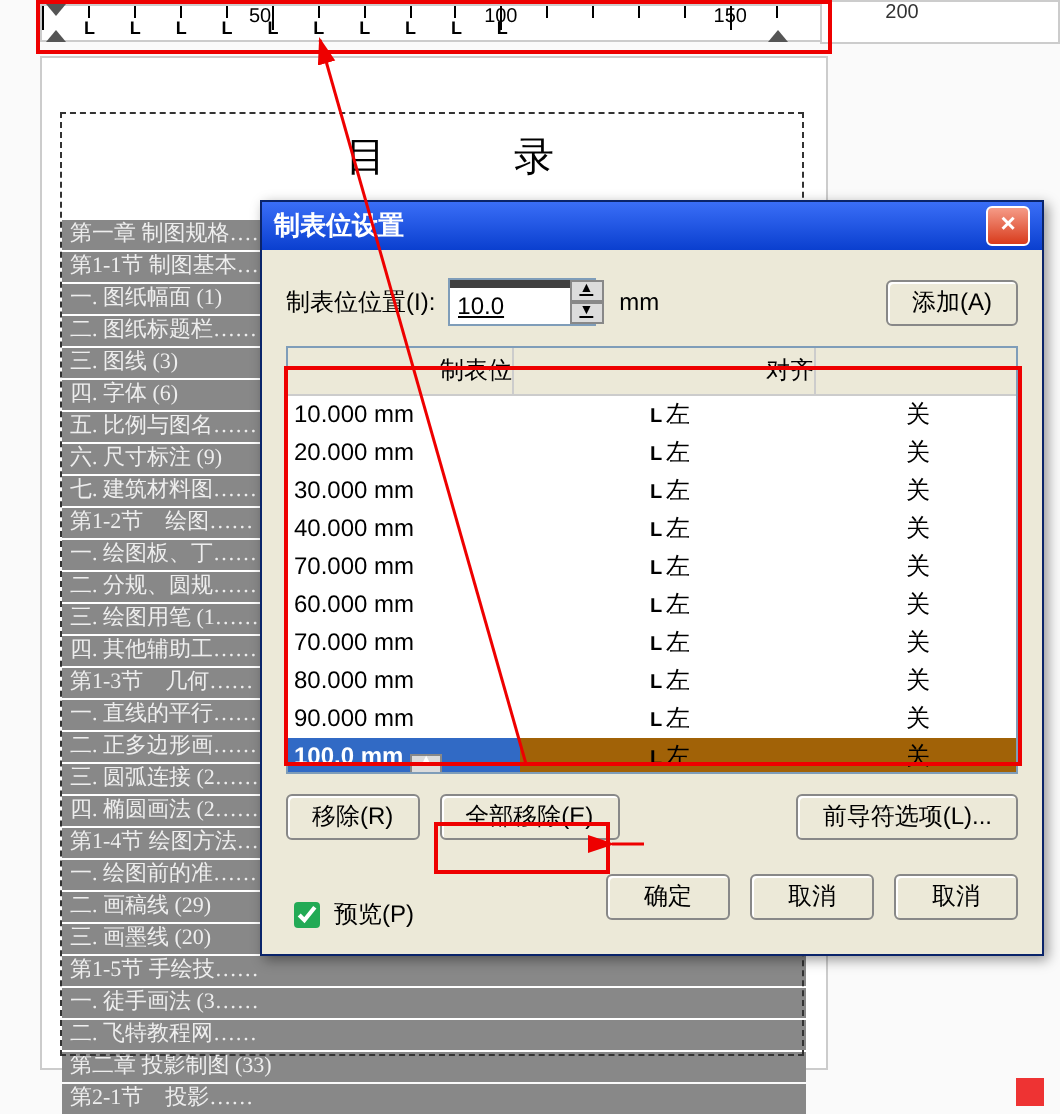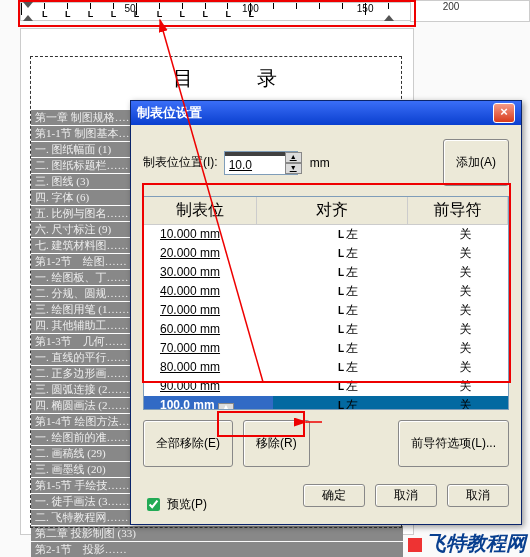--- a/index.html
+++ b/index.html
@@ -26,34 +26,34 @@
 #titlebar{height:24px;background:linear-gradient(#3a6ef7,#0a3fcf);color:#fff;font-weight:bold;font-size:13px;line-height:24px;padding:0 6px;display:flex;justify-content:space-between;align-items:center;}
 #titlebar .x{width:20px;height:18px;background:linear-gradient(#f59b87,#d83b1c);border:1px solid #fff;border-radius:3px;text-align:center;line-height:16px;color:#fff;font-weight:bold;font-family:Arial;}
 .dlg-body{padding:14px 12px 10px;}
 .row1{display:flex;align-items:center;gap:6px;margin-bottom:10px;}
 .row1 label{white-space:nowrap;}
 .spin{display:flex;align-items:flex-end;border:1px solid #7f9db9;background:#404040;width:72px;text-decoration:underline;}
 .spin input{border:none;width:52px;padding:2px 4px;font-size:12px;outline:none;}
 .spin .sbtns{display:flex;flex-direction:column;}
 .spin .sb{width:15px;height:9px;background:#dcdcdc;border:1px solid #888;font-size:7px;line-height:7px;text-align:center;cursor:pointer;}
 .unit{margin:0 6px;}
-button.win{background:#ece9d8;border:1px solid #888;border-radius:3px;padding:14px 12px;font-size:12px;cursor:pointer;box-shadow:inset 1px 1px #fff;}
+button.win{background:#ece9d8;border:1px solid #888;border-radius:3px;padding:2px 12px;font-size:12px;cursor:pointer;box-shadow:inset 1px 1px #fff;}
 
 .tbl{border:1px solid #7f9db9;background:#fff;height:212px;overflow:hidden;margin-bottom:10px;}
 .thead{display:flex;background:#ece9d8;border-bottom:1px solid #ccc;}
-.thead div{padding:3px 0;text-align:center;border-right:1px solid #ccc;font-size:16px;}
+.thead div{padding:3px 0;text-align:right;border-right:1px solid #ccc;font-size:12px;}
 .c1{width:112px;}.c2{width:150px;}.c3{flex:1;}
 .tbody{}
 .trow{display:flex;height:19px;line-height:19px;}
 .trow div{border-right:1px solid transparent;}
-.trow .c1{padding-left:16px;text-decoration:underline;}
+.trow .c1{padding-left:3px;}
 .trow .c2{text-align:center;}
 .trow .c3{text-align:center;}
 .tag{display:inline-block;font-weight:bold;font-size:10px;margin-right:2px;}
-.trow.sel{background:#0369a1;}
+.trow.sel{background:#a16207;}
 .trow.sel .c1{background:#316ac5;color:#fff;font-weight:bold;}
 .trow .spinfaux{display:inline-flex;align-items:center;}
 .trow .spinfaux .sb2{width:14px;height:8px;background:#dcdcdc;border:1px solid #888;font-size:7px;line-height:6px;text-align:center;}
 .btnrow{display:flex;gap:10px;margin-bottom:10px;}
 .btnrow .spacer{flex:1;}
 .chk{display:flex;align-items:center;gap:4px;margin-top:18px;}
 .chk input{accent-color:#2a5;}
 .btnrow2{display:flex;align-items:center;gap:10px;}
 .btnrow2 .spacer{flex:1;}
 button.win.wide{padding:2px 18px;}
@@ -164,21 +164,20 @@
       </div>
       <span class="unit">mm</span>
       <span style="flex:1"></span>
       <button class="win">添加(A)</button>
     </div>
 
     <div class="tbl">
       <div class="thead">
         <div class="c1">制表位</div>
         <div class="c2">对齐</div>
-        <div class="c3">前导符</div>
       </div>
       <div class="tbody" id="tbody">
             <div class="trow">
               <div class="c1">10.000 mm</div>
               <div class="c2"><span class="tag">L</span>左</div>
               <div class="c3">关</div>
             </div>
             <div class="trow">
               <div class="c1">20.000 mm</div>
               <div class="c2"><span class="tag">L</span>左</div>
@@ -223,22 +222,22 @@
               <div class="c1">100.0 mm&nbsp;<span class="spinfaux">
                   <span class="sb2">▲</span>
                 </span></div>
               <div class="c2"><span class="tag">L</span>左</div>
               <div class="c3">关</div>
             </div>
           </div>
     </div>
 
     <div class="btnrow">
+      <button class="win">移除(R)</button>
       <button class="win" id="remove-all">全部移除(E)</button>
-      <button class="win">移除(R)</button>
       <span class="spacer"></span>
       <button class="win">前导符选项(L)...</button>
     </div>
 
     <div class="btnrow2">
       <label class="chk">
         <input type="checkbox" id="preview-cb" checked="" style="">
         <span>预览(P)</span>
       </label>
       <span class="spacer"></span>
@@ -256,16 +255,16 @@
   <defs>
         <marker id="ah" markerWidth="10" markerHeight="10" refX="8" refY="3" orient="auto">
     <path d="M0,0 L9,3 L0,6 Z" fill="#e00"></path>
         </marker>
       </defs>
   <line x1="263" y1="382" x2="160" y2="20" stroke="#e00" stroke-width="1.5" marker-end="url(#ah)"></line>
   <line x1="306" y1="422" x2="322" y2="422" stroke="#e00" stroke-width="1.5" marker-start="url(#ah)"></line>
 </svg>
 
 <div id="brand">
-  <div class="l2"><span class="sq"></span><span>飞特教程网</span></div>
+  <div class="l2"><span class="sq"></span></div>
 </div>
 
 </div>
 
 </body></html>

